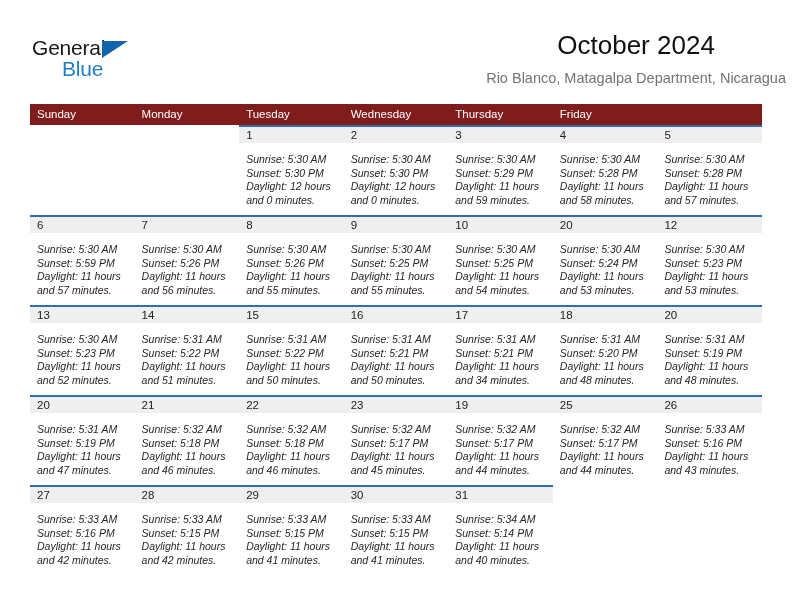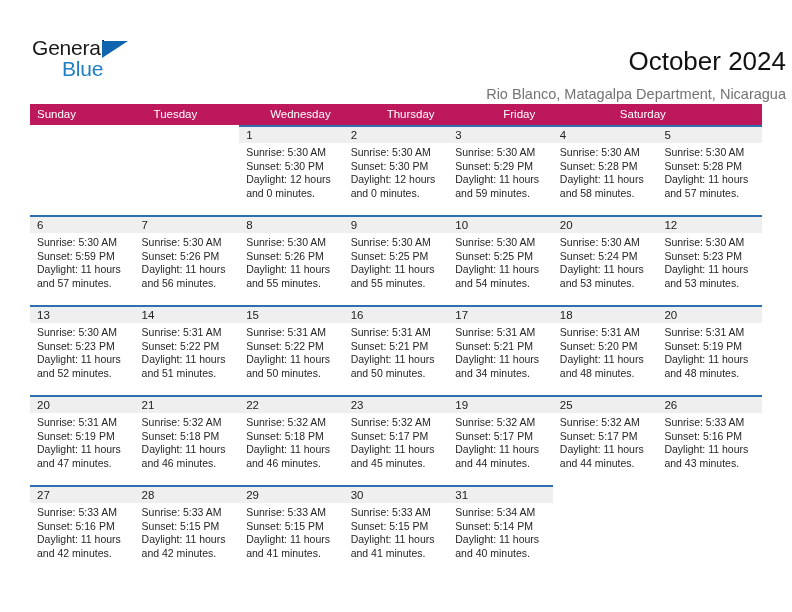--- a/index.html
+++ b/index.html
@@ -60,22 +60,22 @@
     left: 30px;
     top: 21px;
     font-size: 21px;
     letter-spacing: -0.2px;
     color: #1e7fc4;
     font-family: "Liberation Sans", sans-serif;
   }
   .title-block {
     position: absolute;
     right: 36px;
-    top: 46px;
-    text-align: right;
+    top: 30px;
+    text-align: center;
   }
   .cal-title {
     font-size: 26px;
     color: #111111;
     line-height: 30px;
     white-space: nowrap;
   }
   .cal-subtitle {
     margin-top: 9px;
     font-size: 14.5px;
@@ -88,22 +88,21 @@
   .calendar {
     position: absolute;
     left: 30px;
     top: 104px;
     width: 732px;
   }
   .weekdays {
     display: flex;
     width: 732px;
     height: 21px;
-    background: #be185d;
-    gap: 12px;
+    background: #7f1d1d;
   }
   .weekday {
     width: 104.57px;
     flex: 0 0 104.57px;
     color: #ffffff;
     font-size: 11.5px;
     line-height: 21px;
     padding-left: 7px;
     box-sizing: border-box;
     overflow: hidden;
@@ -130,22 +129,23 @@
     padding: 0 0 0 7px;
     box-sizing: border-box;
   }
   .day-number {
     font-size: 11.5px;
     line-height: 16px;
     color: #222222;
     display: block;
   }
   .day-info {
-    padding: 3px 5px 0 7px;
+    padding: 10px 5px 0 7px;
     box-sizing: border-box;
+    font-style: italic;
   }
   .info-line {
     font-size: 10.5px;
     line-height: 13.6px;
     color: #262626;
     white-space: nowrap;
   }
 </style>
 </head>
 <body>
@@ -160,25 +160,25 @@
     </div>
     <div class="title-block">
       <div class="cal-title">October 2024</div>
       <div class="cal-subtitle">Rio Blanco, Matagalpa Department, Nicaragua</div>
     </div>
   </div>
 
   <div class="calendar">
     <div class="weekdays">
       <div class="weekday">Sunday</div>
+      <div class="weekday">Monday</div>
       <div class="weekday">Tuesday</div>
       <div class="weekday">Wednesday</div>
       <div class="weekday">Thursday</div>
       <div class="weekday">Friday</div>
-      <div class="weekday">Saturday</div>
     </div>
     <div id="weeks-container">
         <div class="week">
           <div class="day empty"></div>
           <div class="day empty"></div>
           <div class="day filled">
             <div class="day-number-band">
               <span class="day-number">1</span>
             </div>
             <div class="day-info">

